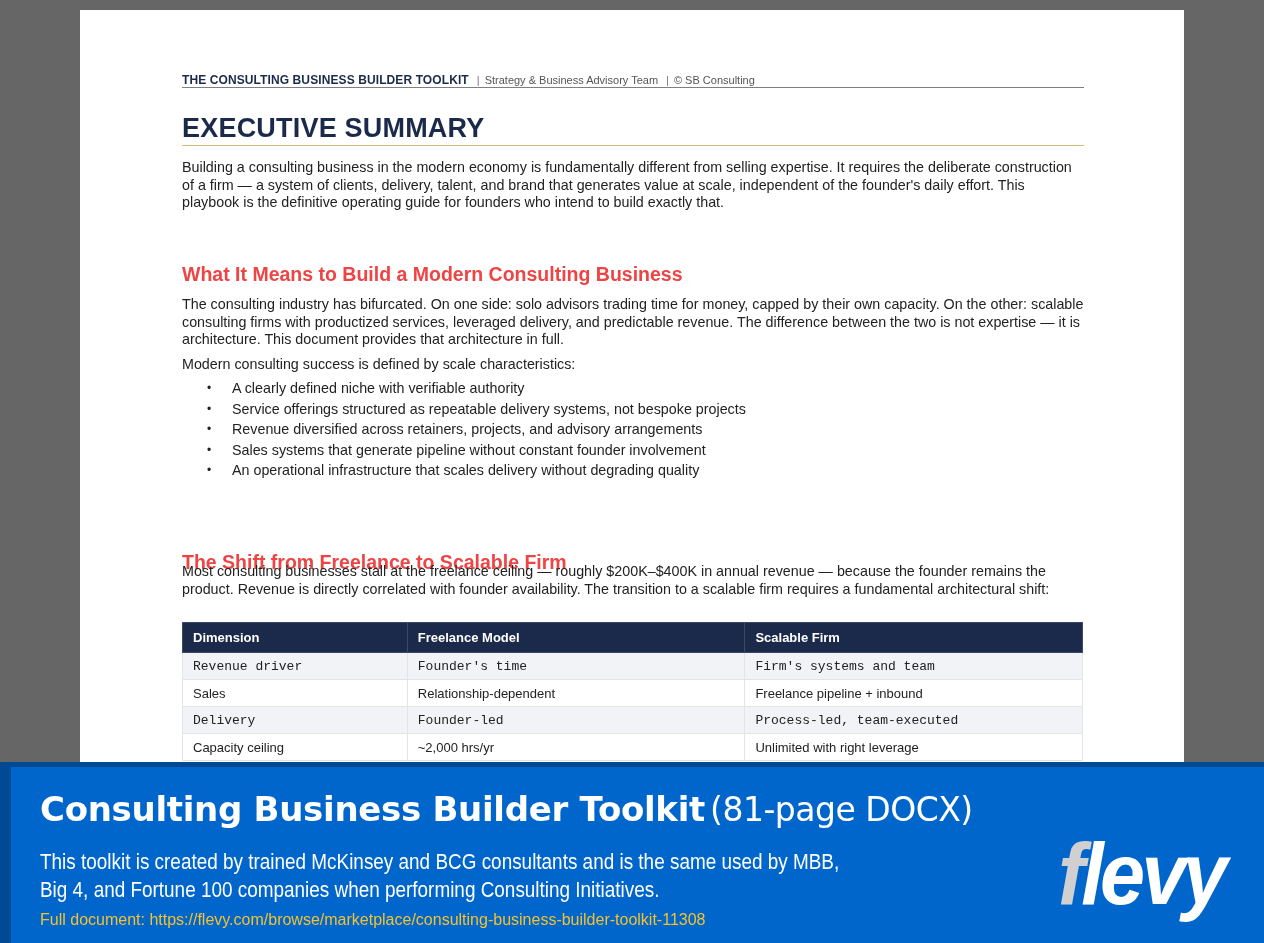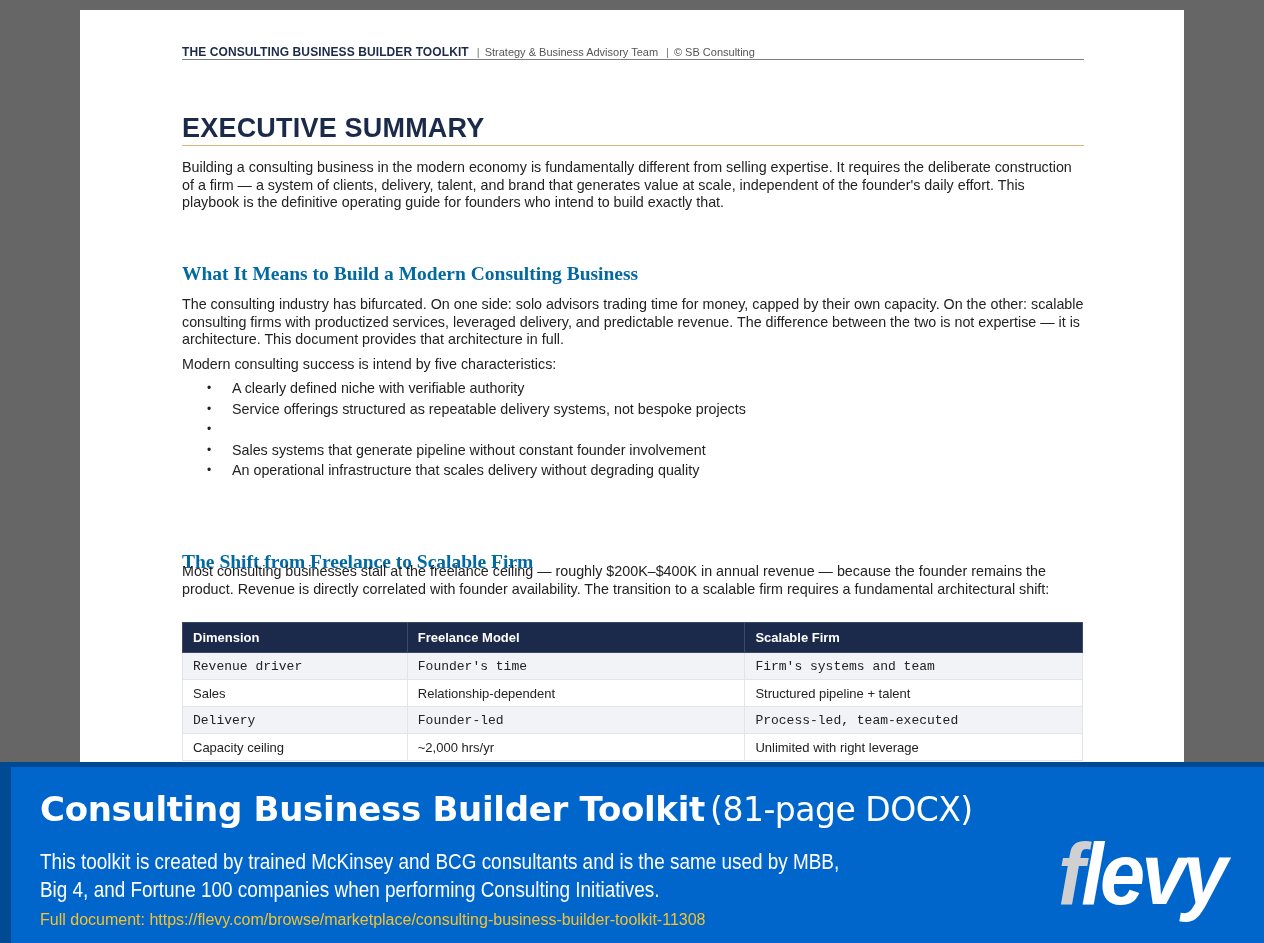--- a/index.html
+++ b/index.html
@@ -6,39 +6,39 @@
   html, body { width: 1264px; height: 943px; overflow: hidden; }
   body { background: #666666; position: relative; font-family: "Liberation Sans", sans-serif; }
 
   .page {
     position: absolute; left: 80px; top: 10px; width: 1104px; height: 760px;
     background: #ffffff;
   }
   .content { position: absolute; left: 102px; top: 0; width: 902px; }
 
   .running-header {
-    position: absolute; top: 36px; left: 0; width: 902px; height: 14px;
+    position: absolute; top: 64px; left: 0; width: 902px; height: 14px;
     border-bottom: 1px solid #7f7f7f;
     white-space: nowrap; font-size: 11px; color: #555; line-height: 12px;
   }
   .running-header .rh-title { font-weight: bold; color: #1b2a4a; font-size: 12px; letter-spacing: 0.1px; }
   .running-header .rh-sep { color: #777; margin: 0 5px 0 8px; font-size: 11px; }
   .running-header .rh-meta { font-size: 11px; color: #555; }
 
   h1.exec {
     position: absolute; top: 103px; left: 0; width: 902px;
     font-size: 27px; font-weight: bold; color: #1b2a4a; letter-spacing: 0.2px;
     padding-bottom: 2px; border-bottom: 1px solid #d7b77a; line-height: 30px;
   }
   p.body {
     position: absolute; left: 0; width: 902px;
     font-size: 14.3px; line-height: 17.5px; color: #222;
   }
   h2.sec {
-    position: absolute; left: 0; font-size: 19.5px; font-weight: bold; color: #0369a1; line-height: 24px; font-family: Liberation Serif, serif;
+    position: absolute; left: 0; font-size: 19.5px; font-weight: bold; color: #ef4444; line-height: 24px;
   }
   ul.bullets { position: absolute; left: 0; top: 368px; width: 902px; list-style: none; }
   ul.bullets li { position: relative; height: 20.6px; font-size: 14.3px; line-height: 20px; color: #222; padding-left: 50px; }
   ul.bullets li .dot { position: absolute; left: 25px; top: 0; font-size: 12px; }
 
   table.cmp {
     position: absolute; left: 0; top: 612px; width: 901px; border-collapse: collapse;
     font-size: 13px; color: #222;
   }
   table.cmp th {
@@ -80,26 +80,26 @@
     </div>
 
     <h1 class="exec">EXECUTIVE SUMMARY</h1>
 
     <p class="body" style="top:149px">Building a consulting business in the modern economy is fundamentally different from selling expertise. It requires the deliberate construction of a firm — a system of clients, delivery, talent, and brand that generates value at scale, independent of the founder's daily effort. This playbook is the definitive operating guide for founders who intend to build exactly that.</p>
 
     <h2 class="sec" style="top:252px">What It Means to Build a Modern Consulting Business</h2>
 
     <p class="body" style="top:286px">The consulting industry has bifurcated. On one side: solo advisors trading time for money, capped by their own capacity. On the other: scalable consulting firms with productized services, leveraged delivery, and predictable revenue. The difference between the two is not expertise — it is architecture. This document provides that architecture in full.</p>
 
-    <p class="body" style="top:346px">Modern consulting success is intend by five characteristics:</p>
+    <p class="body" style="top:346px">Modern consulting success is defined by scale characteristics:</p>
 
     <ul class="bullets">
       <li><span class="dot">•</span><span>A clearly defined niche with verifiable authority</span></li>
       <li><span class="dot">•</span><span>Service offerings structured as repeatable delivery systems, not bespoke projects</span></li>
-      <li><span class="dot">•</span></li>
+      <li><span class="dot">•</span><span>Revenue diversified across retainers, projects, and advisory arrangements</span></li>
       <li><span class="dot">•</span><span>Sales systems that generate pipeline without constant founder involvement</span></li>
       <li><span class="dot">•</span><span>An operational infrastructure that scales delivery without degrading quality</span></li>
     </ul>
 
     <h2 class="sec" style="top:540px">The Shift from Freelance to Scalable Firm</h2>
 
     <p class="body" style="top:553px">Most consulting businesses stall at the freelance ceiling — roughly $200K–$400K in annual revenue — because the founder remains the product. Revenue is directly correlated with founder availability. The transition to a scalable firm requires a fundamental architectural shift:</p>
 
     <table class="cmp">
       <colgroup>
@@ -116,21 +116,21 @@
       </thead>
       <tbody>
         <tr class="odd">
           <td>Revenue driver</td>
           <td>Founder's time</td>
           <td>Firm's systems and team</td>
         </tr>
         <tr class="even">
           <td>Sales</td>
           <td>Relationship-dependent</td>
-          <td>Structured pipeline + talent</td>
+          <td>Freelance pipeline + inbound</td>
         </tr>
         <tr class="odd">
           <td>Delivery</td>
           <td>Founder-led</td>
           <td>Process-led, team-executed</td>
         </tr>
         <tr class="even">
           <td>Capacity ceiling</td>
           <td>~2,000 hrs/yr</td>
           <td>Unlimited with right leverage</td>

